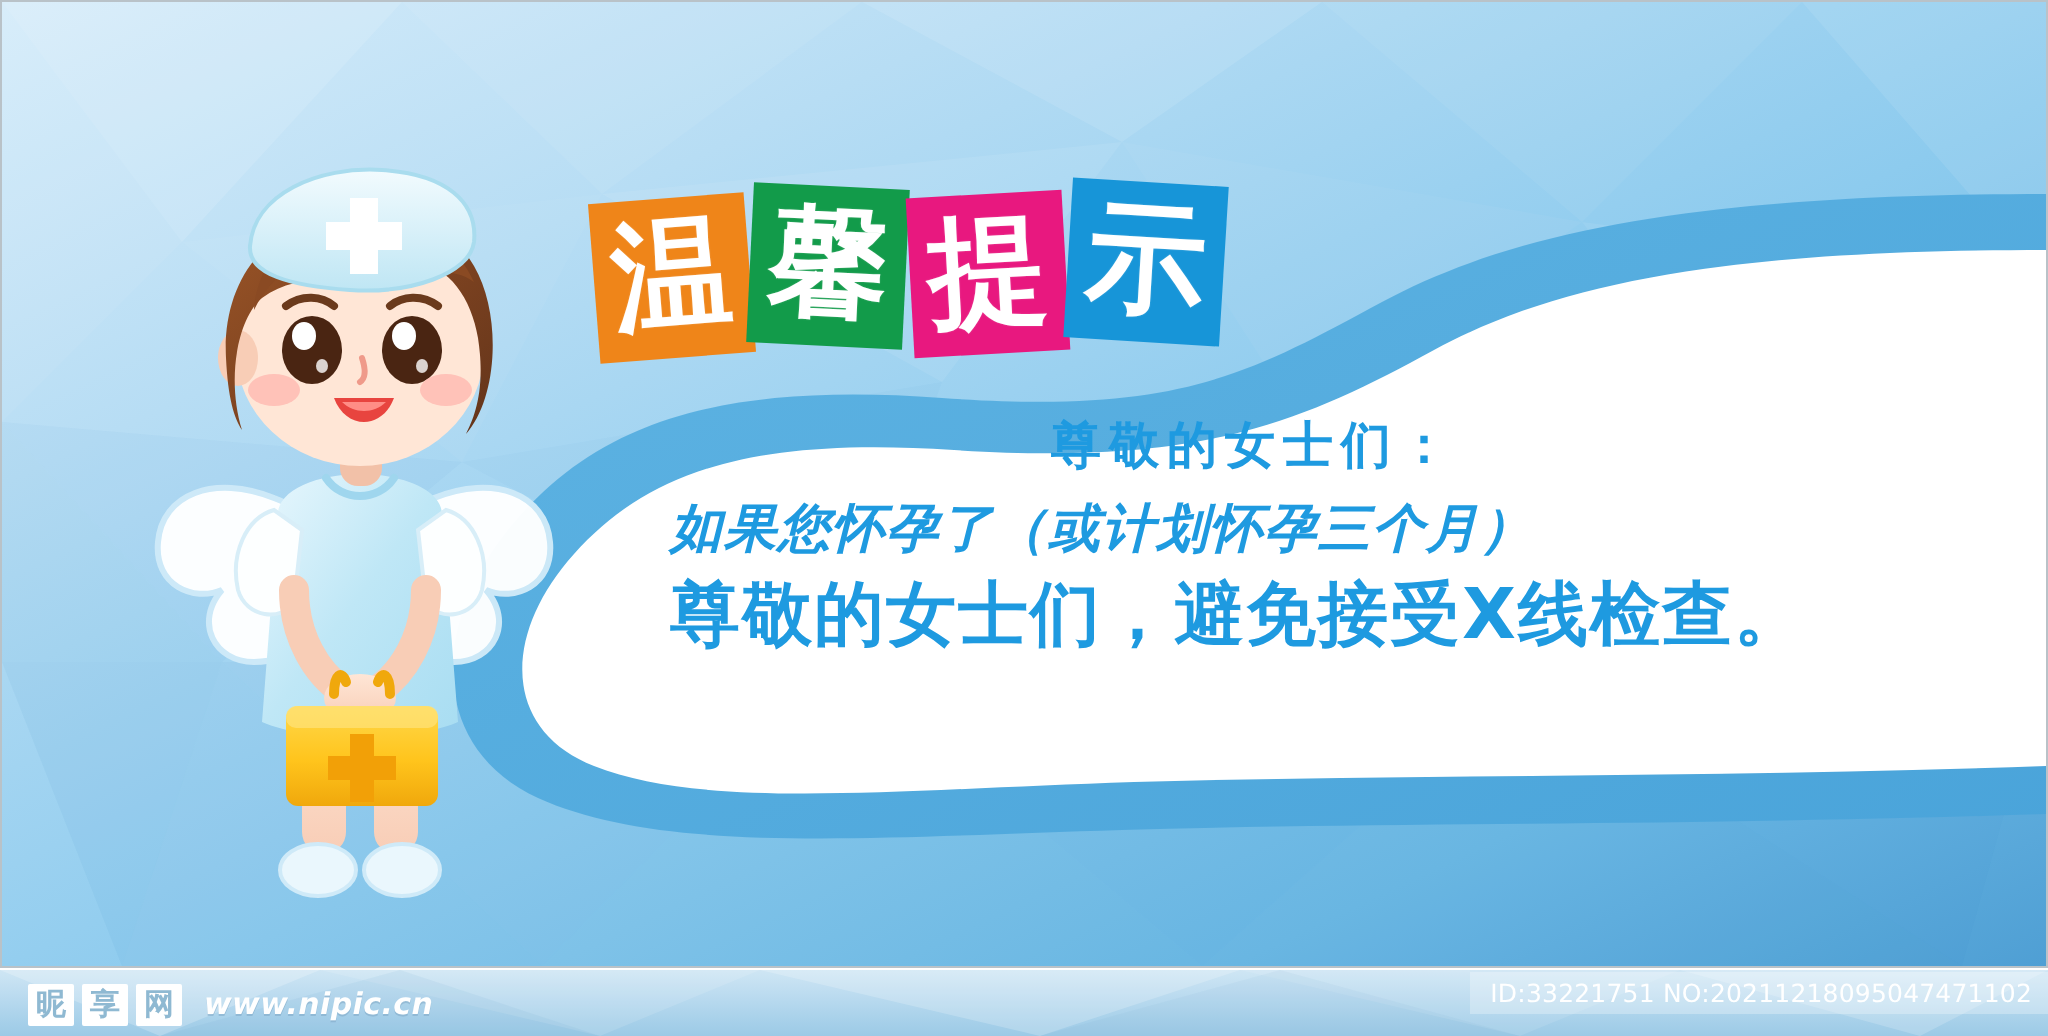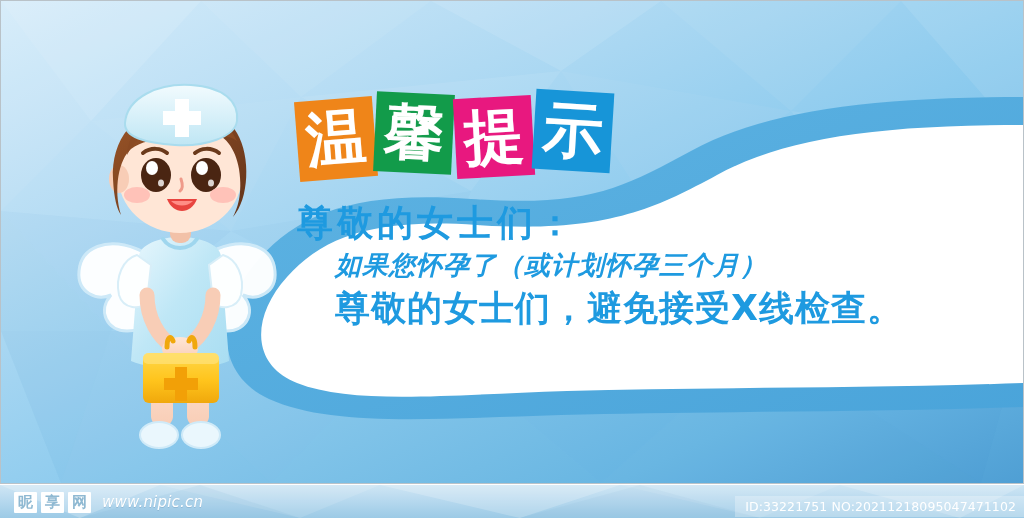--- a/index.html
+++ b/index.html
@@ -62,21 +62,21 @@
     color:#1e9ae0;
     font-family:"DejaVu Sans","Liberation Sans",sans-serif;
     font-weight:700;
     font-size:37px;
     line-height:43px;
     letter-spacing:2px;
     white-space:nowrap;
   }
   .copy-line { display:block; }
   .copy-line.indent { padding-left:38px; }
-  #copy-line-0 { font-size:36px; letter-spacing:4px; }
+  #copy-line-0 { font-size:25px; letter-spacing:4px;text-align:center; }
   #copy-line-1 { font-size:26px; letter-spacing:1px;font-style:italic; }
   #copy-line-2 { font-size:35px; letter-spacing:1px; }
 
   
   #nurse {
     position:absolute;
     left:66px; top:48px;
     width:230px; height:420px;
     z-index:45;
   }
@@ -106,28 +106,28 @@
     color:#8fb9d2;
     font-weight:700;
     font-size:15px;
     line-height:1;
     border-radius:1px;
   }
   #brand-url {
     margin-left:7px;
     color:#ffffff;
     font-style:italic;
-    font-weight:400;
+    font-weight:700;
     font-size:15px;
     letter-spacing:.2px;
     text-shadow:0 1px 0 rgba(120,160,190,.45);
   }
   #id-chip {
     position:absolute;
-    right:0px; top:11px;
+    right:0px; top:1px;
     height:21px;
     padding:0 8px 0 10px;
     display:flex; align-items:center;
     background:rgba(255,255,255,.28);
     color:#ffffff;
     font-size:12.5px;
     letter-spacing:.1px;
     white-space:nowrap;
     z-index:5;
   }

